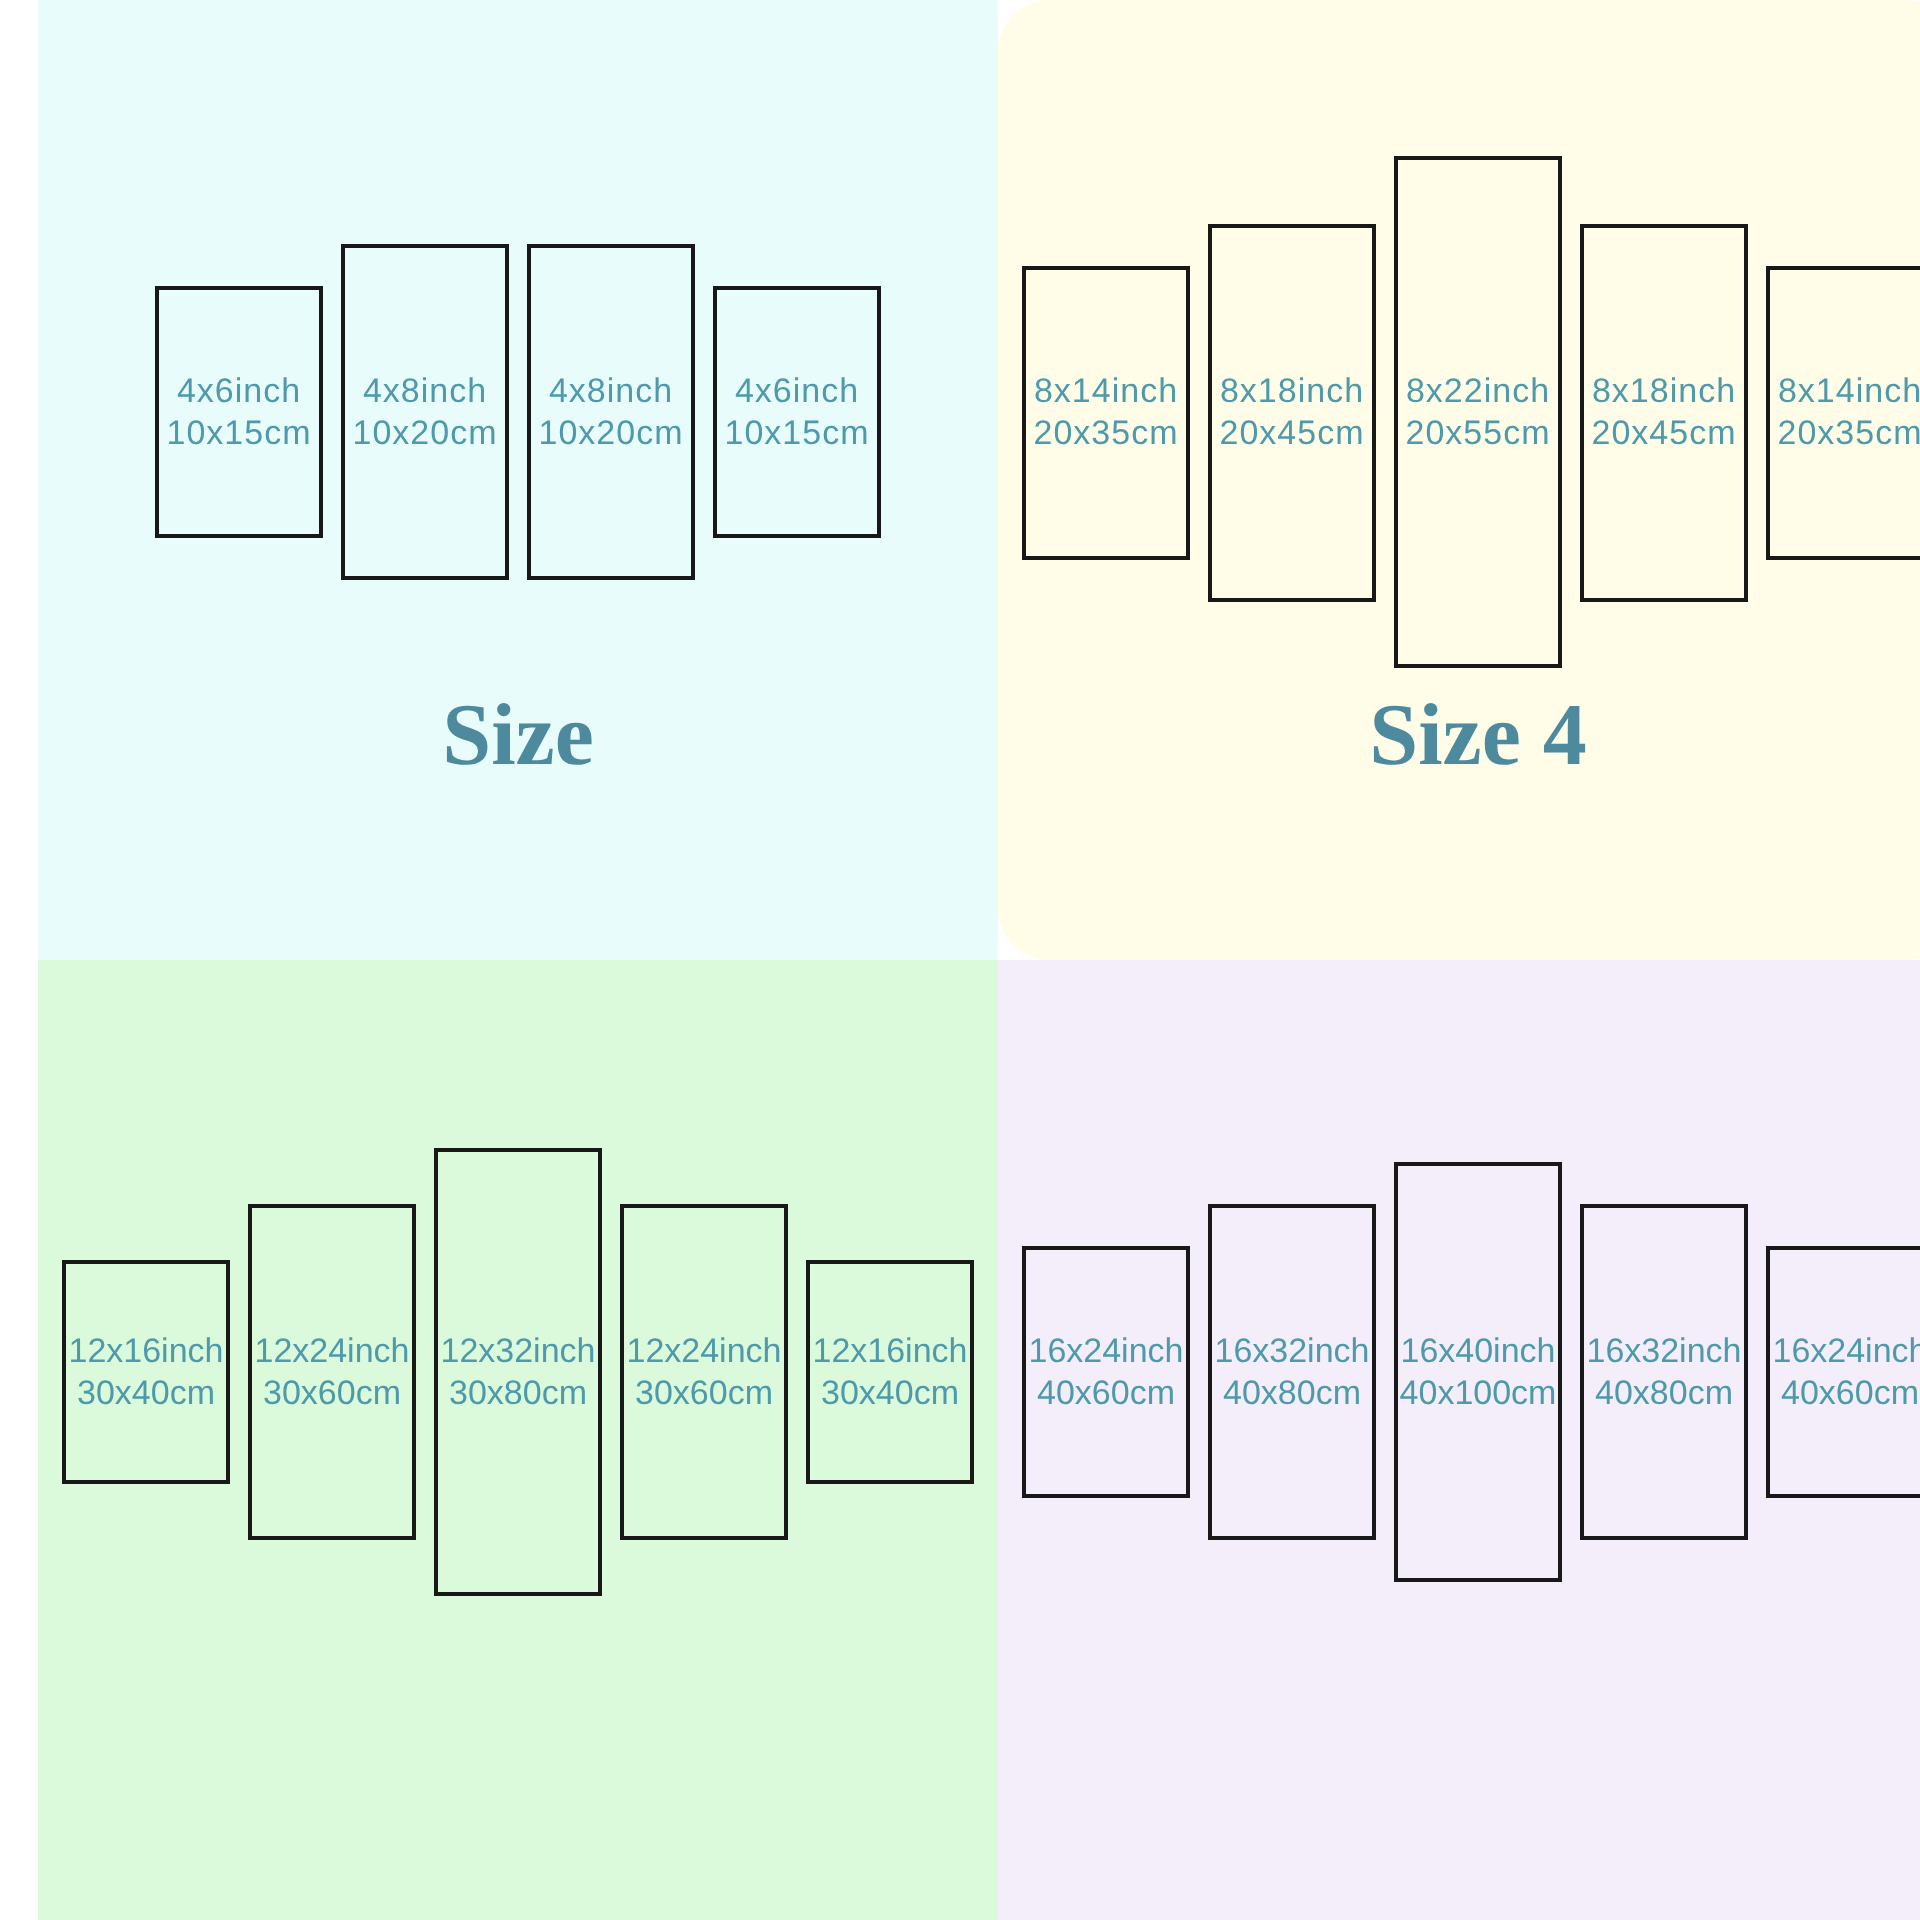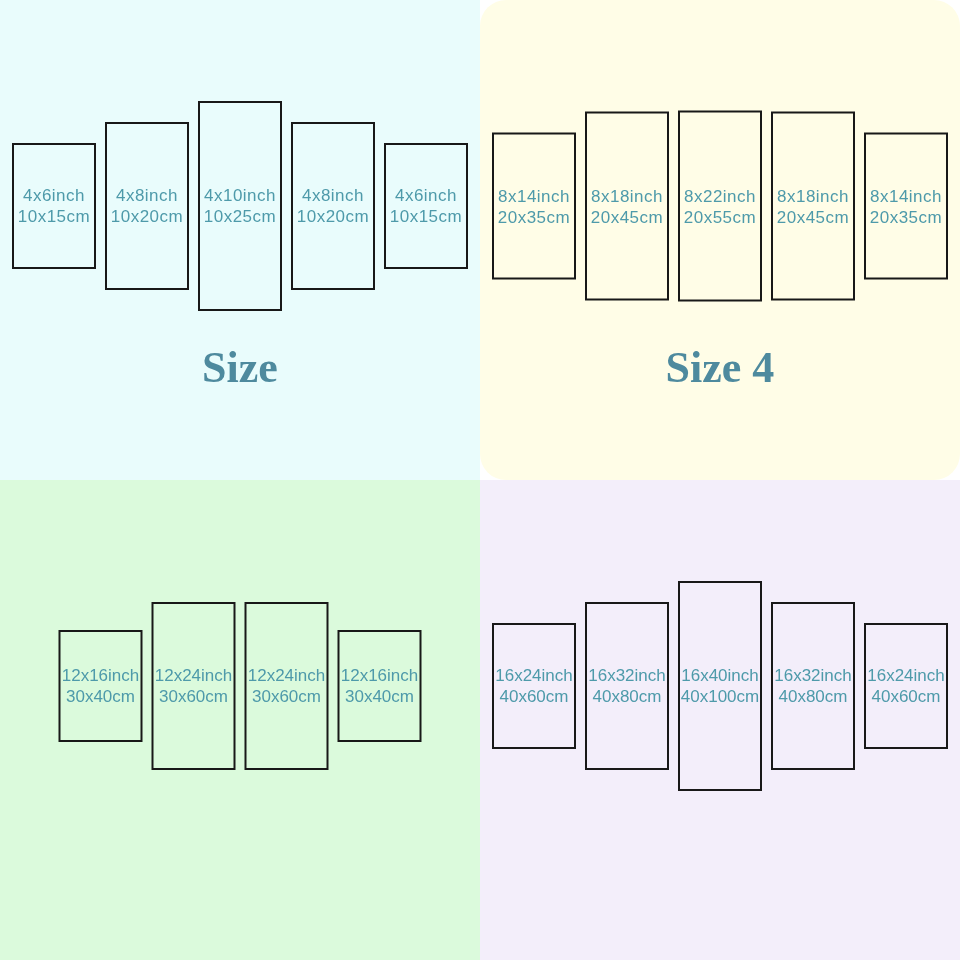--- a/index.html
+++ b/index.html
@@ -16,20 +16,21 @@
     height: 960px;
     display: grid;
     grid-template-columns: 480px 480px;
     grid-template-rows: 480px 480px;
   }
   .quadrant {
     position: relative;
     width: 480px;
     height: 480px;
     overflow: hidden;
+    margin-left: 19px;
   }
   .panels {
     position: absolute;
     top: 206px;
     left: 50%;
     transform: translate(-50%, -50%);
     display: flex;
     align-items: center;
     gap: 9px;
   }
@@ -77,24 +78,20 @@
   <section class="quadrant" data-quadrant="0" style="background: rgb(233, 252, 252);">
     <div class="panels">
         <div class="panel" style="height: 126px;">
           <div class="l1">4x6inch</div>
           <div class="l2">10x15cm</div>
         </div>
         <div class="panel" style="height: 168px;">
           <div class="l1">4x8inch</div>
           <div class="l2">10x20cm</div>
         </div>
-        <div class="panel" style="height: 210px;">
-          <div class="l1">4x10inch</div>
-          <div class="l2">10x25cm</div>
-        </div>
         <div class="panel" style="height: 168px;">
           <div class="l1">4x8inch</div>
           <div class="l2">10x20cm</div>
         </div>
         <div class="panel" style="height: 126px;">
           <div class="l1">4x6inch</div>
           <div class="l2">10x15cm</div>
         </div>
       </div>
     <h2 class="title">Size</h2>
@@ -103,21 +100,21 @@
   <section class="quadrant" data-quadrant="1" style="background: rgb(255, 253, 231); border-radius: 26px;">
     <div class="panels">
         <div class="panel" style="height: 147px;">
           <div class="l1">8x14inch</div>
           <div class="l2">20x35cm</div>
         </div>
         <div class="panel" style="height: 189px;">
           <div class="l1">8x18inch</div>
           <div class="l2">20x45cm</div>
         </div>
-        <div class="panel" style="height: 191px;">
+        <div class="panel" style="height: 256px;">
           <div class="l1">8x22inch</div>
           <div class="l2">20x55cm</div>
         </div>
         <div class="panel" style="height: 189px;">
           <div class="l1">8x18inch</div>
           <div class="l2">20x45cm</div>
         </div>
         <div class="panel" style="height: 147px;">
           <div class="l1">8x14inch</div>
           <div class="l2">20x35cm</div>
@@ -128,20 +125,24 @@
 
   <section class="quadrant" data-quadrant="2" style="background: rgb(219, 250, 220);">
     <div class="panels">
         <div class="panel" style="height: 112px;">
           <div class="l1">12x16inch</div>
           <div class="l2">30x40cm</div>
         </div>
         <div class="panel" style="height: 168px;">
           <div class="l1">12x24inch</div>
           <div class="l2">30x60cm</div>
+        </div>
+        <div class="panel" style="height: 224px;">
+          <div class="l1">12x32inch</div>
+          <div class="l2">30x80cm</div>
         </div>
         <div class="panel" style="height: 168px;">
           <div class="l1">12x24inch</div>
           <div class="l2">30x60cm</div>
         </div>
         <div class="panel" style="height: 112px;">
           <div class="l1">12x16inch</div>
           <div class="l2">30x40cm</div>
         </div>
       </div>

